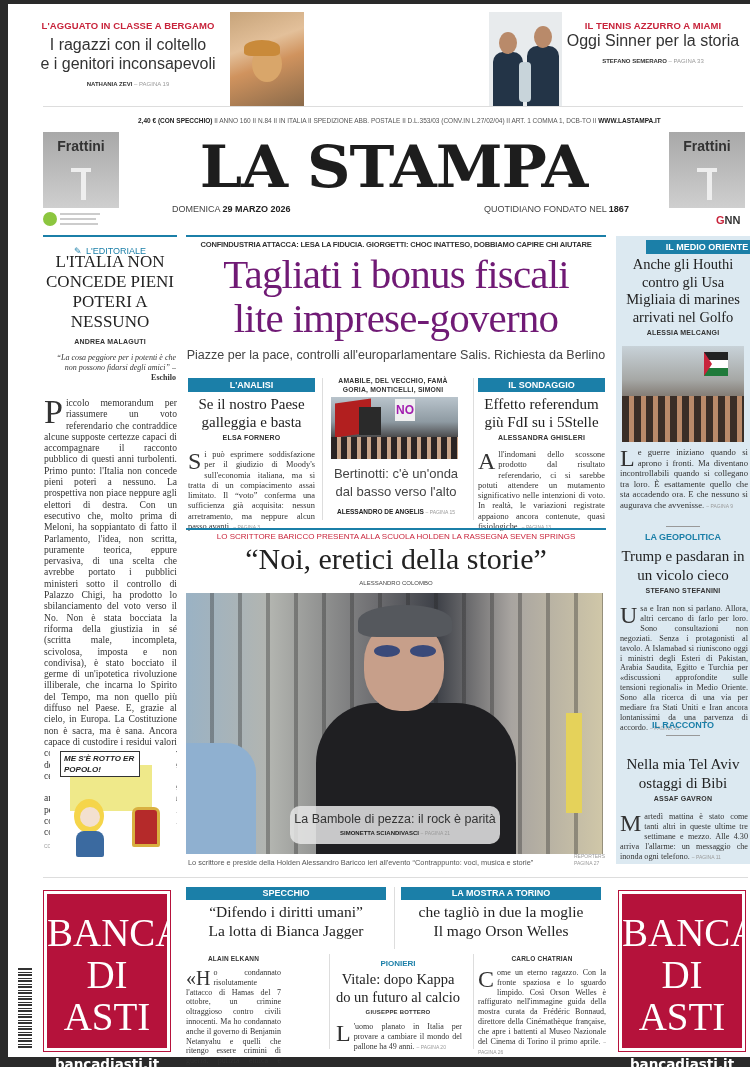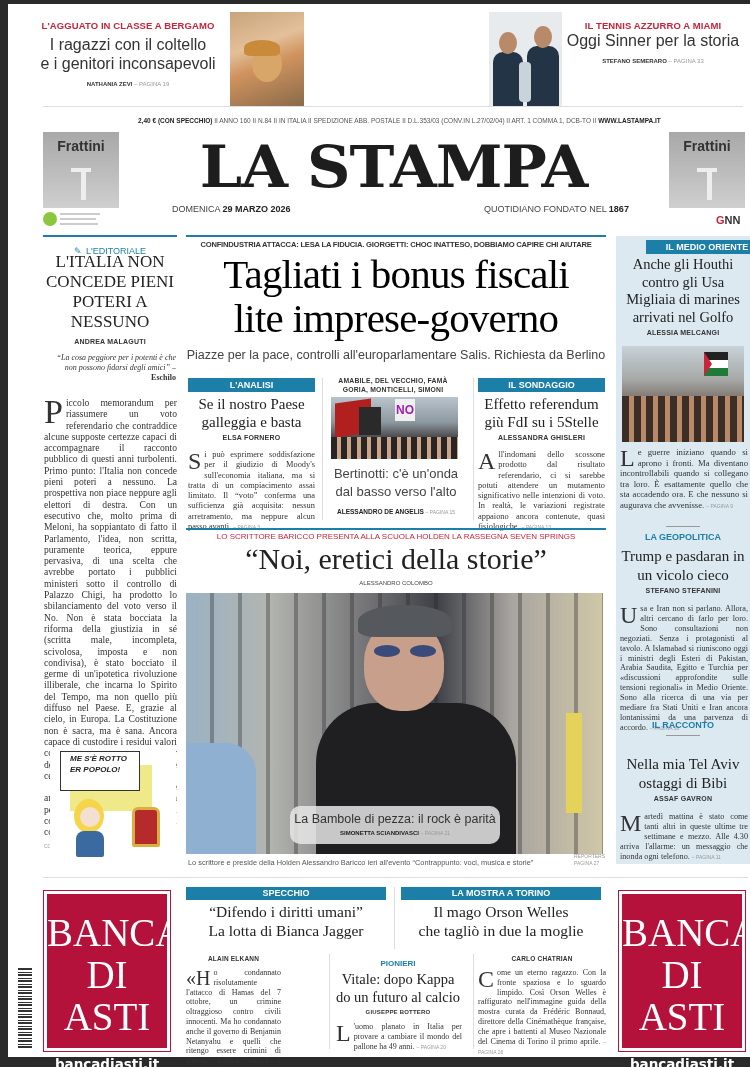--- a/index.html
+++ b/index.html
@@ -96,30 +96,30 @@
   <div class="abs serif" style="left:38px;top:349px;width:130px;font-size:8px;line-height:10px;font-style:italic;text-align:right;color:#333">
     <span>“La cosa peggiore per i potenti è che non possono fidarsi degli amici” –</span><br><b style="font-style:normal">Eschilo</b>
   </div>
   <div class="abs body-text" style="left:36px;top:393px;width:133px">
     <span class="drop">P</span><span>iccolo memorandum per riassumere un voto referendario che contraddice alcune supposte certezze capaci di accompagnare il racconto pubblico di questi anni turbolenti. Primo punto: l'Italia non concede pieni poteri a nessuno. La prospettiva non piace neppure agli elettori di destra. Con un esecutivo che, molto prima di Meloni, ha soppiantato di fatto il Parlamento, l'idea, non scritta, puramente teorica, eppure pervasiva, di una scelta che avrebbe portato i pubblici ministeri sotto il controllo di Palazzo Chigi, ha prodotto lo sbilanciamento del voto verso il No. Non è stata bocciata la riforma della giustizia in sé (scritta male, incompleta, scivolosa, imposta e non condivisa), è stato bocciato il germe di un'ipotetica rivoluzione illiberale, che incarna lo Spirito del Tempo, ma non quello più diffuso nel Paese. E, grazie al cielo, in Europa. La Costituzione non è sacra, ma è sana. Ancora capace di custodire i residui valori condivisi. Non c'è spazio per derive autoritarie. E questo è certamente un bene.</span><br>&nbsp;&nbsp;&nbsp;<span>Punto due: la premier gode ancora di una forte credibilità personale, ma all'interno di condizioni politiche e di coalizione proibitive.</span>
     <div class="pg" style="margin-top:3px">CONTINUA A PAGINA 25</div>
   </div>
 
   <div class="photo" style="left:42px;top:743px;width:126px;height:118px;background:#fff">
     <div class="abs" style="left:20px;top:18px;width:82px;height:46px;background:#efe98a"></div>
-    <div class="abs sans" style="left:10px;top:4px;width:80px;height:40px;border:1px solid #333;background:#fff;font-size:8px;line-height:11px;font-weight:bold;padding:1px 9px;font-style:italic">ME S'È ROTTO ER POPOLO!</div>
+    <div class="abs sans" style="left:10px;top:4px;width:80px;height:26px;border:1px solid #333;background:#fff;font-size:8px;line-height:11px;font-weight:bold;padding:1px 3px;font-style:italic">ME S'È ROTTO ER POPOLO!</div>
     <div class="abs" style="left:24px;top:52px;width:30px;height:34px;border-radius:50%;background:#f5d54a"></div>
     <div class="abs" style="left:30px;top:60px;width:20px;height:20px;border-radius:50%;background:#f3e0d0"></div>
     <div class="abs" style="left:26px;top:84px;width:28px;height:26px;background:#3b6aa0;border-radius:8px 8px 2px 2px"></div>
     <div class="abs" style="left:82px;top:60px;width:28px;height:40px;background:#b52a2a;border:3px solid #d9b040;border-radius:6px 6px 2px 2px"></div>
   </div>
 
   <div class="topborder" style="left:178px;top:231px;width:420px"></div>
   <div class="abs sans" style="left:178px;top:236px;width:420px;text-align:center;font-size:7.6px;font-weight:bold;color:#333;white-space:nowrap;letter-spacing:-.2px">CONFINDUSTRIA ATTACCA: LESA LA FIDUCIA. GIORGETTI: CHOC INATTESO, DOBBIAMO CAPIRE CHI AIUTARE</div>
-  <div class="abs serif" style="left:178px;top:248px;width:420px;text-align:center;font-size:41px;line-height:44px;color:#000000;letter-spacing:-.8px">
+  <div class="abs serif" style="left:178px;top:248px;width:420px;text-align:center;font-size:41px;line-height:44px;color:#701a75;letter-spacing:-.8px">
     <div>Tagliati i bonus fiscali</div>
     <div>lite imprese-governo</div>
   </div>
   <div class="abs sans" style="left:178px;top:344px;width:420px;text-align:center;font-size:12.5px;color:#444;white-space:nowrap">Piazze per la pace, controlli all'europarlamentare Salis. Richiesta da Berlino</div>
 
   <div class="bar" style="left:180px;top:374px;width:127px">L'ANALISI</div>
   <div class="abs hd-serif" style="left:180px;top:391px;width:127px;font-size:15px;line-height:18px">Se il nostro Paese galleggia e basta</div>
   <div class="abs author" style="left:180px;top:430px;width:127px">ELSA FORNERO</div>
   <div class="abs body-text" style="left:180px;top:446px;width:127px;font-size:8.4px;line-height:10.3px">
     <span class="drop" style="font-size:24px;line-height:20px">S</span><span>i può esprimere soddisfazione per il giudizio di Moody's sull'economia italiana, ma si tratta di un compiacimento assai limitato. Il “voto” conferma una sufficienza già acquisita: nessun arretramento, ma neppure alcun passo avanti.</span> <span class="pg">– PAGINA 3</span>
@@ -222,22 +222,22 @@
   <div class="abs hd-serif" style="left:325px;top:966px;width:130px;font-size:14.5px;line-height:18px">Vitale: dopo Kappa do un futuro al calcio</div>
   <div class="abs author" style="left:325px;top:1005px;width:130px;font-size:6px">GIUSEPPE BOTTERO</div>
   <div class="abs body-text" style="left:328px;top:1018px;width:126px;font-size:8px;line-height:9.8px">
     <span class="drop" style="font-size:24px;line-height:20px">L</span><span>'uomo planato in Italia per provare a cambiare il mondo del pallone ha 49 anni.</span> <span class="pg">– PAGINA 20</span>
   </div>
   <div class="vr" style="left:465px;top:950px;height:95px"></div>
 
   <div class="bar" style="left:393px;top:883px;width:200px;height:13px;line-height:13px">LA MOSTRA A TORINO</div>
   <div class="vr" style="left:386px;top:883px;height:62px"></div>
   <div class="abs hd-serif" style="left:393px;top:898px;width:200px;font-size:15.5px;line-height:19px">
+    <div>che tagliò in due la moglie</div>
     <div>Il mago Orson Welles</div>
-    <div>che tagliò in due la moglie</div>
   </div>
   <div class="abs author" style="left:470px;top:951px;width:128px;font-size:6.5px">CARLO CHATRIAN</div>
   <div class="abs body-text" style="left:470px;top:964px;width:128px;font-size:8px;line-height:9.8px">
     <span class="drop" style="font-size:24px;line-height:20px">C</span><span>ome un eterno ragazzo. Con la fronte spaziosa e lo sguardo limpido. Così Orson Welles è raffigurato nell'immagine guida della mostra curata da Frédéric Bonnaud, direttore della Cinémathèque française, che apre i battenti al Museo Nazionale del Cinema di Torino il primo aprile.</span> <span class="pg">– PAGINA 26</span>
   </div>
 
   <div class="ad" style="left:611px;top:887px;width:126px;height:160px">
     <div class="l1"><span>BANCA</span><br><span>DI ASTI</span></div>
     <div class="l2">bancadiasti.it</div>
   </div>

